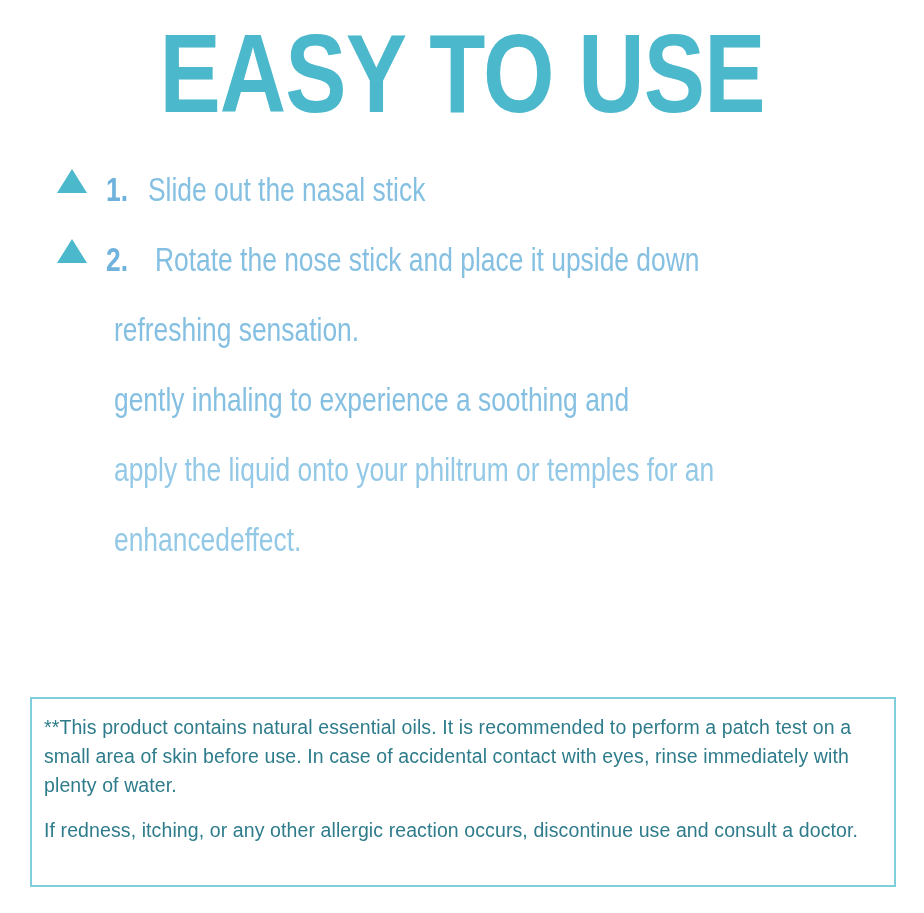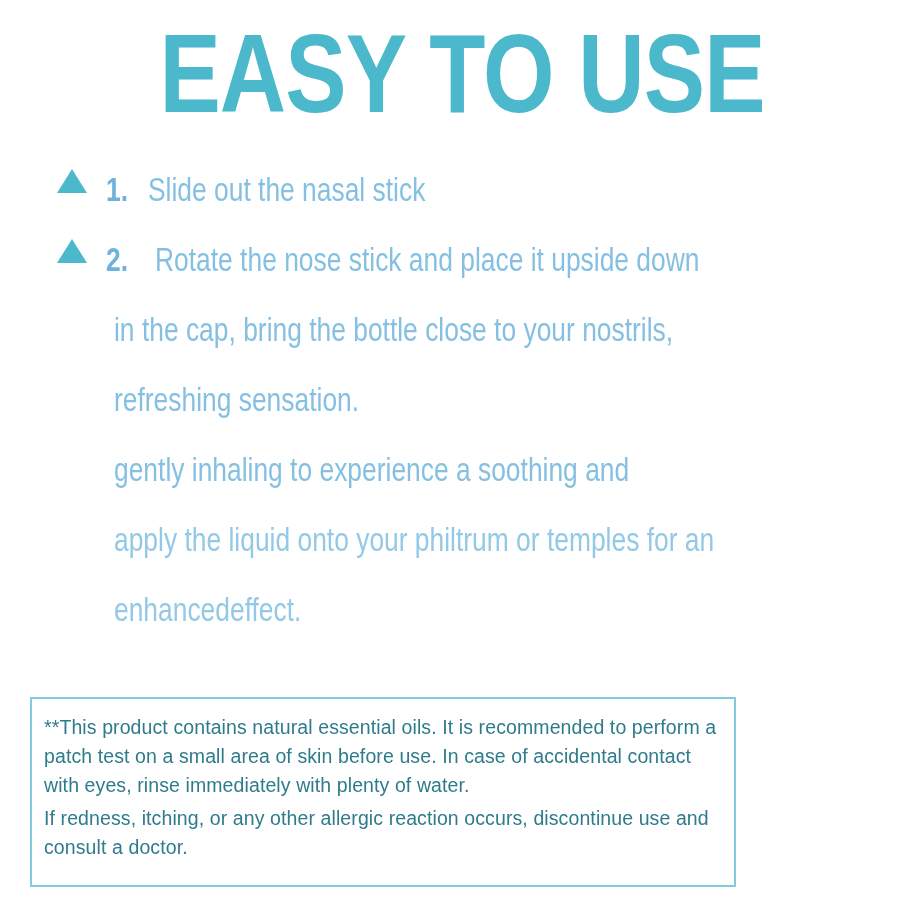--- a/index.html
+++ b/index.html
@@ -90,37 +90,37 @@
   .at-body1 { position: absolute; left: 148px; }
   .at-body2 { position: absolute; left: 155px; }
   .at-indent{ position: absolute; left: 114px; }
   .at-step3 { position: absolute; left: 112px; }
 
   
   .disclaimer {
     position: absolute;
     left: 30px;
     top: 697px;
-    width: 706px;
+    width: 866px;
     height: 190px;
     box-sizing: border-box;
     border: 2px solid #7FCEDC;
     background: #ffffff;
     padding: 14px 14px 0 12px;
   }
   .disclaimer p {
     margin: 0;
     color: #2E7C8B;
     font-family: "Liberation Sans", sans-serif;
     font-size: 19.5px;
     line-height: 29px;
     letter-spacing: 0.1px;
   }
   .disclaimer p.para-2 {
-    margin-top: 4px;
+    margin-top: 16px;
   }
 </style>
 </head>
 <body>
 
 <div class="title">EASY TO USE</div>
 
 <div class="instructions">
 
   <div class="step-row">
@@ -132,25 +132,20 @@
   </div>
 
   <div class="step-row">
     <div class="bullet"></div>
     <div class="line">
       <span class="txt num at-num">2.</span>
       <span class="txt at-body2">Rotate the nose stick and place it upside down</span>
     </div>
   </div>
 
-  <div class="step-row">
-    <div class="line">
-      <span class="txt at-indent">in the cap, bring the bottle close to your nostrils,</span>
-    </div>
-  </div>
 
   <div class="step-row">
     <div class="line">
       <span class="txt at-indent">refreshing sensation.</span>
     </div>
   </div>
 
   <div class="step-row">
     <div class="line">
       <span class="txt at-indent">gently inhaling to experience a soothing and</span>

